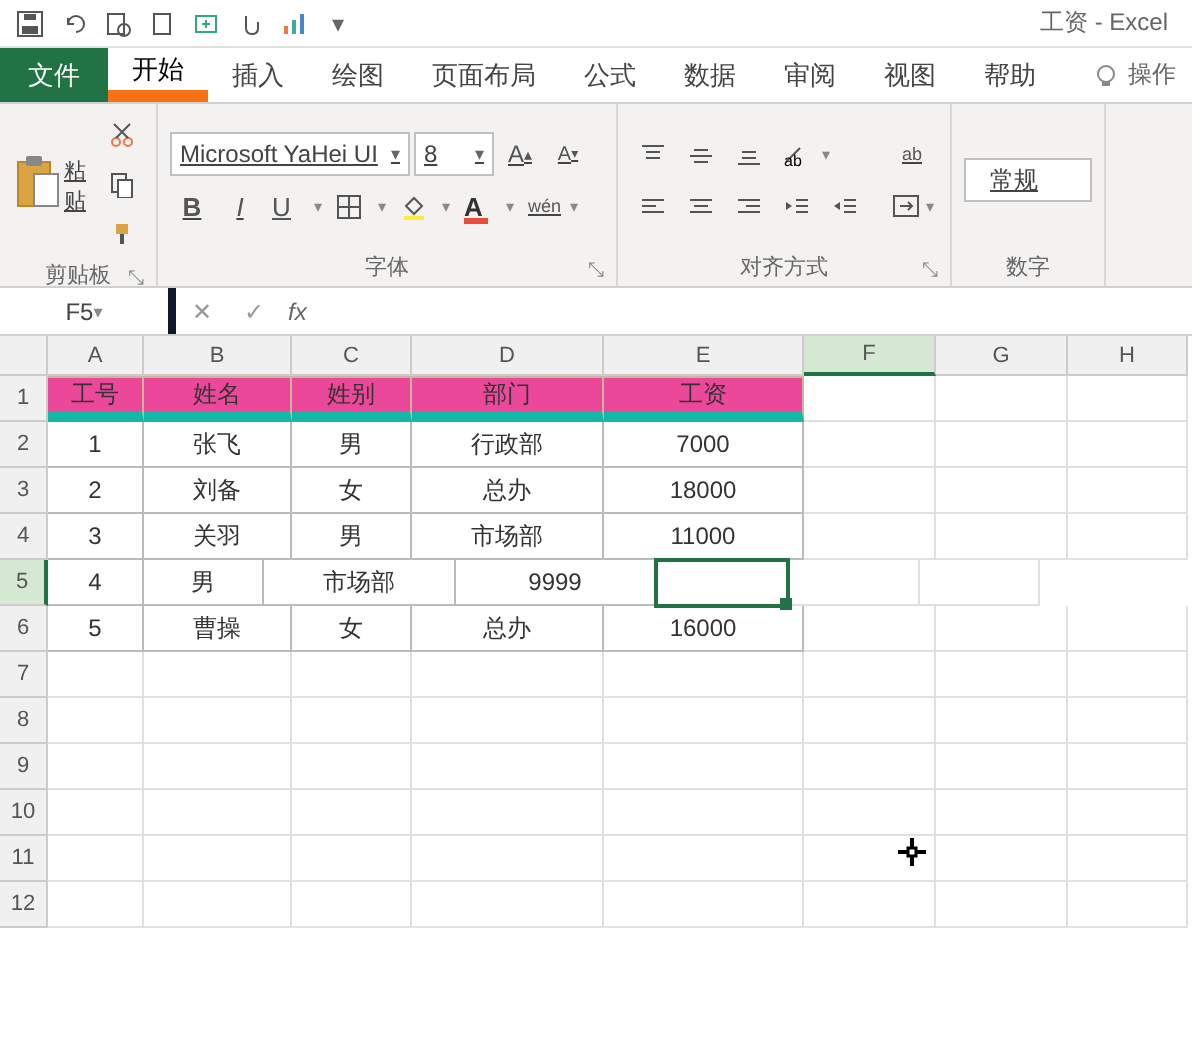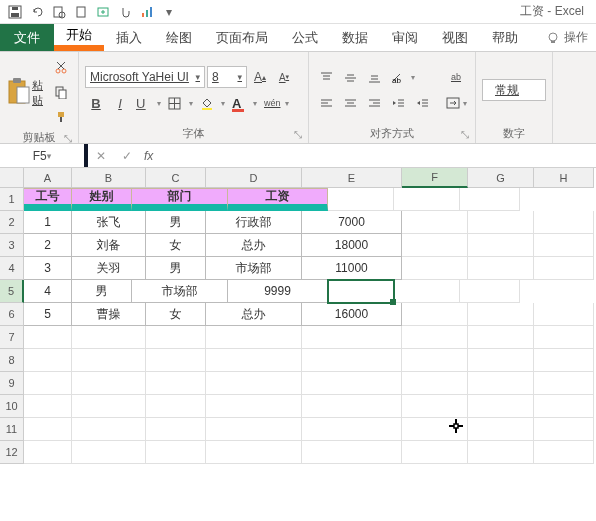--- a/index.html
+++ b/index.html
@@ -51,21 +51,21 @@
 .corner { width: 24px; height: 20px; background: #f0f0f0; border-right: 1px solid #ccc; border-bottom: 1px solid #ccc; }
 .rowhdr { width: 24px; height: 23px; background: #f0f0f0; border-right: 1px solid #ccc; border-bottom: 1px solid #ccc; display: flex; align-items: center; justify-content: center; font-size: 11px; color: #555; }
 .rowhdr.sel { background: #d4e8d4; border-right: 2px solid #217346; }
 .grid { flex: 1; }
 .colhdrs { display: flex; }
 .colhdr { height: 20px; background: #f0f0f0; border-right: 1px solid #ccc; border-bottom: 1px solid #ccc; display: flex; align-items: center; justify-content: center; font-size: 11px; color: #555; }
 .colhdr.sel { background: #d4e8d4; border-bottom: 2px solid #217346; }
 .cA{width:48px}.cB{width:74px}.cC{width:60px}.cD{width:96px}.cE{width:100px}.cF{width:66px}.cG{width:66px}.cH{width:60px}
 .datarow { display: flex; }
 .cell { height: 23px; border-right: 1px solid #e0e0e0; border-bottom: 1px solid #e0e0e0; display: flex; align-items: center; justify-content: center; font-size: 12px; color: #333; }
-.cell.hdr { background: #f0abfc; font-weight: 700; border-right: 1px solid #c8b89a; border-bottom: 7px solid #14b8a6; border-top: 1px solid #c8b89a; }
+.cell.hdr { background: #ec4899; font-weight: 400; border-right: 1px solid #c8b89a; border-bottom: 5px solid #14b8a6; border-top: 1px solid #c8b89a; }
 .cell.brd { border-right: 1px solid #bbb; border-bottom: 1px solid #bbb; }
 .selcell { outline: 2px solid #217346; outline-offset: -1px; position: relative; }
 .selcell::after { content: ""; position: absolute; right: -3px; bottom: -3px; width: 6px; height: 6px; background: #217346; }
 
 .cursor-cross { position: absolute; left: 448px; top: 418px; pointer-events: none; }
 </style>
 </head>
 <body>
 
 <div class="qat">
@@ -357,20 +357,21 @@
         <div class="colhdr cB">B</div>
         <div class="colhdr cC">C</div>
         <div class="colhdr cD">D</div>
         <div class="colhdr cE">E</div>
         <div class="colhdr cF sel">F</div>
         <div class="colhdr cG">G</div>
         <div class="colhdr cH">H</div>
       </div>
   <div class="datarow">
         <div class="cell cA hdr">工号</div>
+        <div class="cell cB hdr">姓名</div>
         <div class="cell cC hdr">姓别</div>
         <div class="cell cD hdr">部门</div>
         <div class="cell cE hdr">工资</div>
         <div class="cell cF"></div>
         <div class="cell cG"></div>
         <div class="cell cH"></div>
       </div>
       <div class="datarow">
         <div class="cell cA brd">1</div>
         <div class="cell cB brd">张飞</div>

